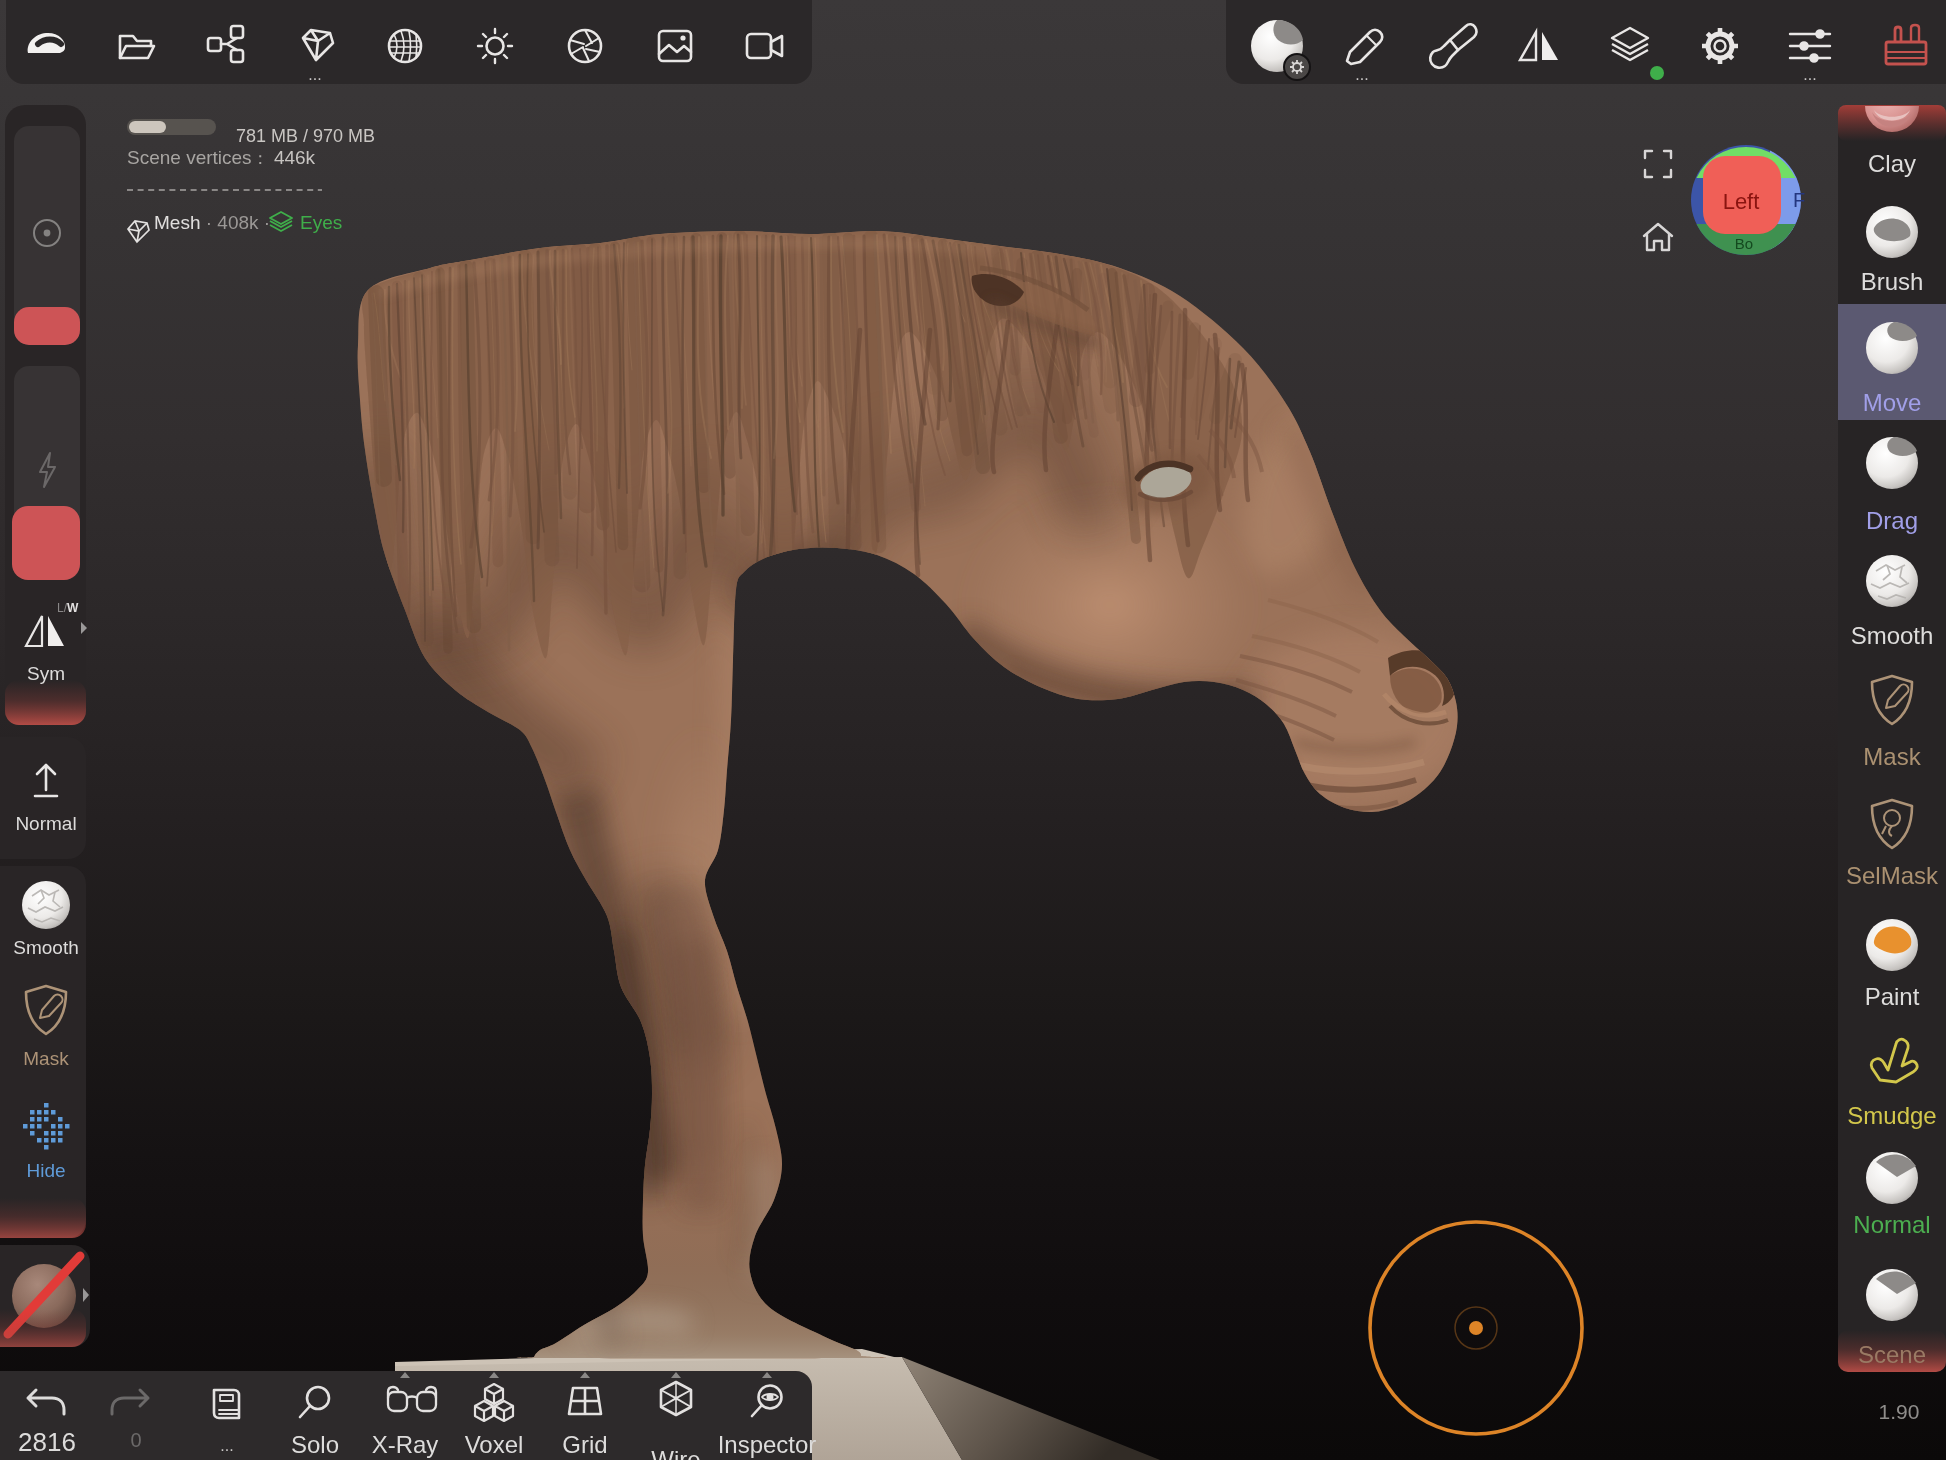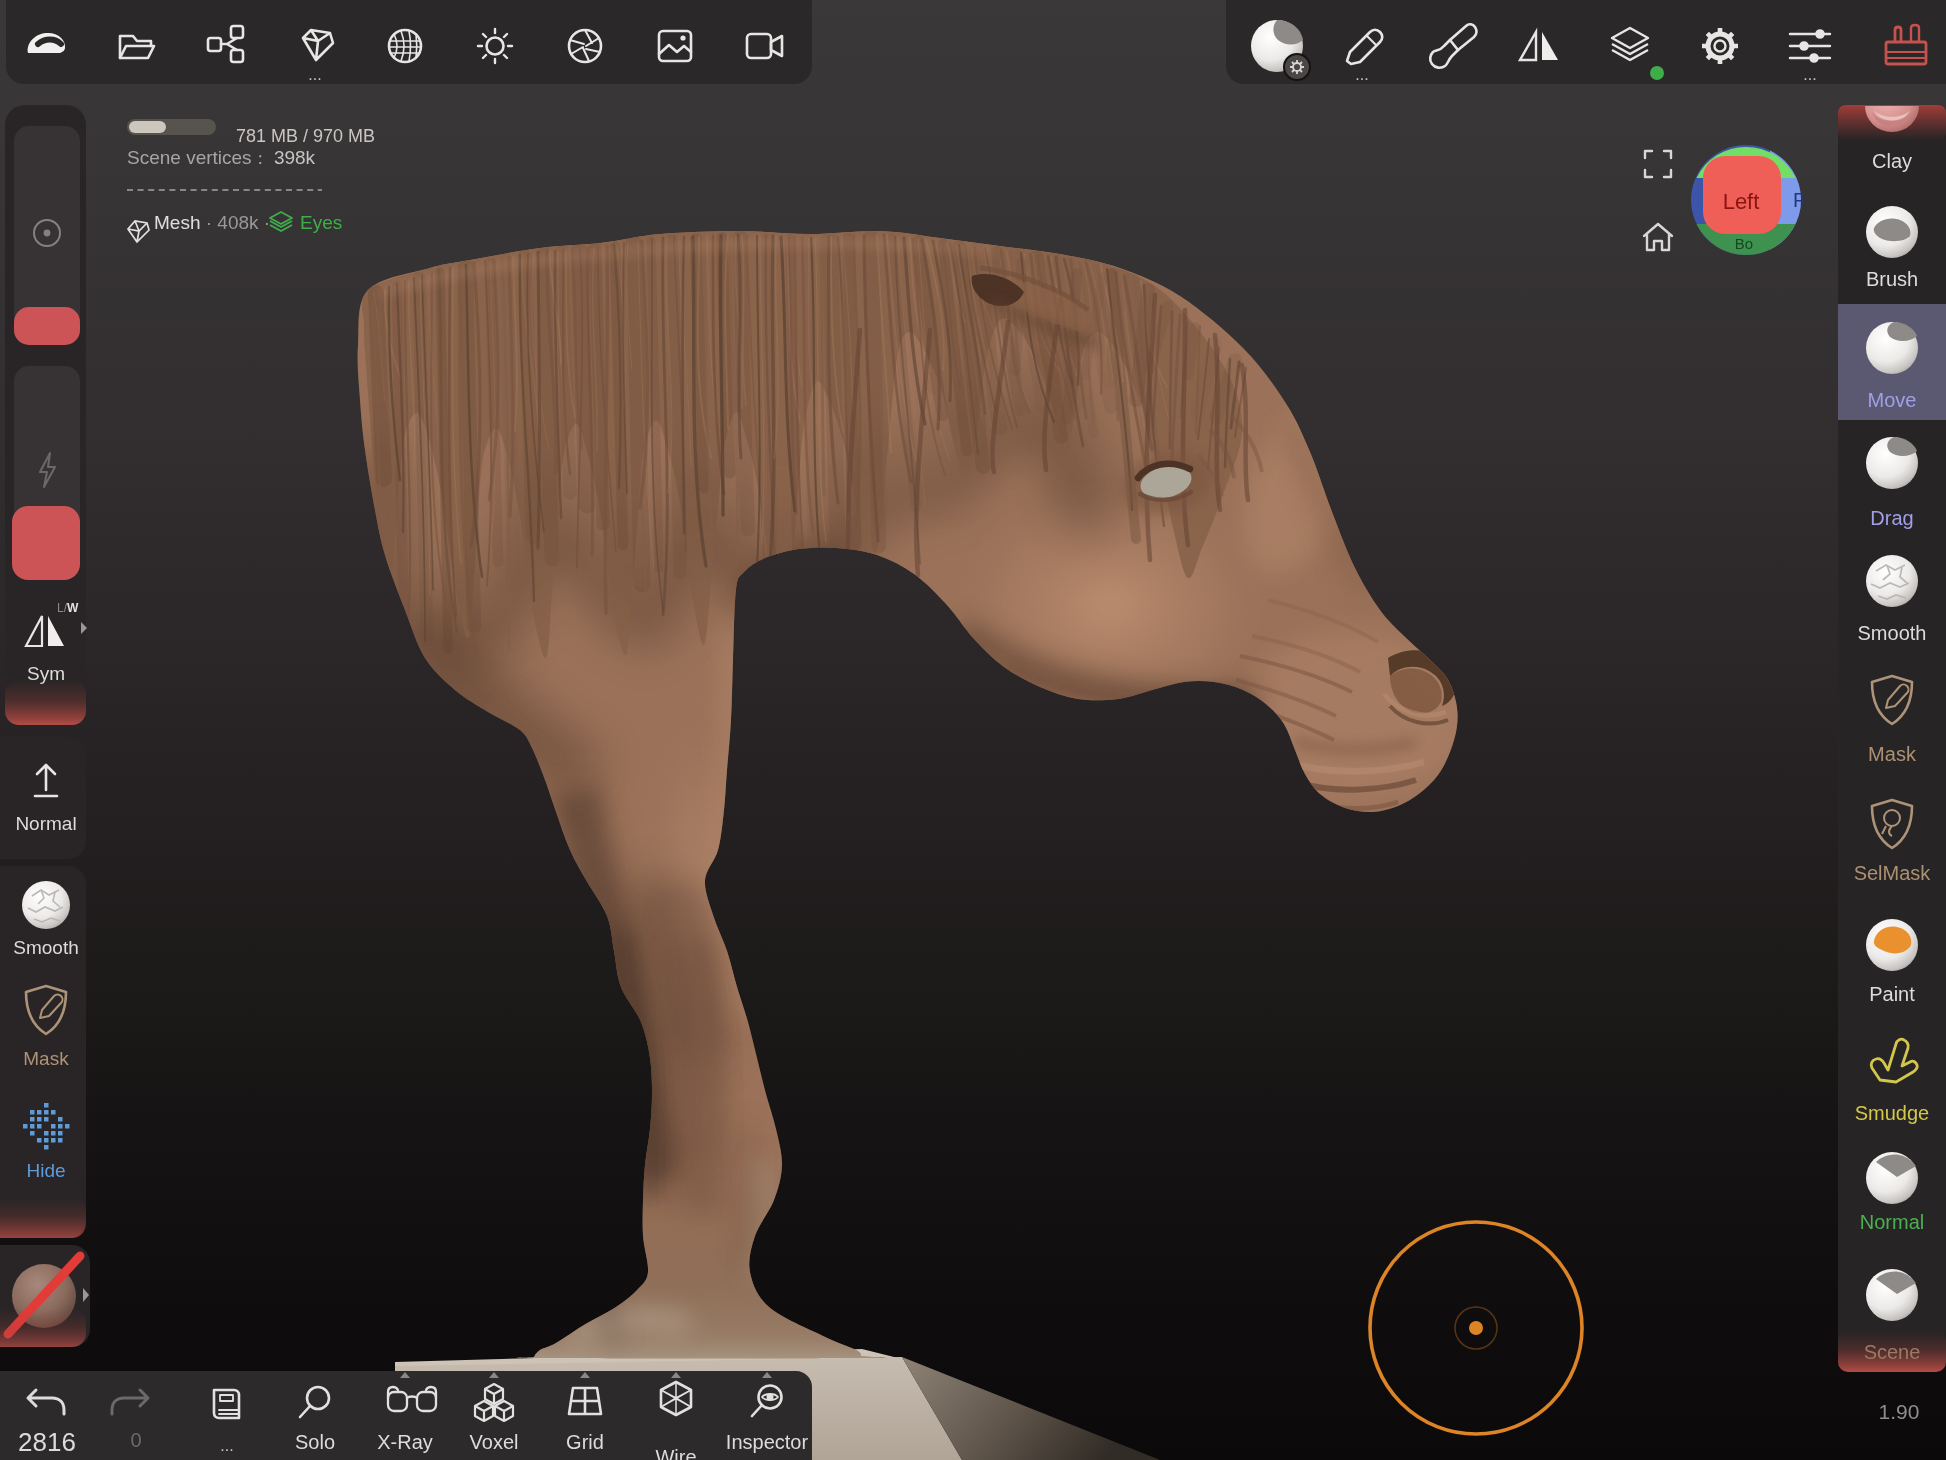--- a/index.html
+++ b/index.html
@@ -1,20 +1,20 @@
 <!DOCTYPE html>
 <html><head><meta charset="utf-8">
 <style>
 html,body{margin:0;padding:0;}
 body{width:1946px;height:1460px;overflow:hidden;position:relative;font-family:"Liberation Sans",sans-serif;background:#151213;}
 #canvas{position:absolute;left:0;top:0;width:1946px;height:1460px;
 background:linear-gradient(180deg,#3b3839 0%,#363334 16%,#322e2f 30%,#2b2728 44%,#242021 56%,#1c1919 68%,#151213 79%,#100d0e 89%,#0b0909 100%);}
 .panel{position:absolute;background:#2b2829;border-radius:16px;}
 svg{position:absolute;overflow:visible;}
-.lbl{position:absolute;color:#dddcdb;font-size:20px;text-align:center;transform:translateX(-50%);white-space:nowrap;}
+.lbl{position:absolute;color:#dddcdb;font-size:24px;text-align:center;transform:translateX(-50%);white-space:nowrap;}
 </style></head>
 <body>
 <div id="canvas"></div>
 
 <svg id="sculpt" width="1946" height="1460" viewBox="0 0 1946 1460">
 <defs>
   <radialGradient id="cheekHl" cx="0.5" cy="0.5" r="0.5">
     <stop offset="0" stop-color="#c09173" stop-opacity="0.9"></stop>
     <stop offset="0.65" stop-color="#b3866a" stop-opacity="0.4"></stop>
     <stop offset="1" stop-color="#b68c6f" stop-opacity="0"></stop>
@@ -649,21 +649,21 @@
       </g>
  <path d="M 128,229 L 135,221 L 147,223 L 149,230 L 137,242 Z M 128,229 L 137,242 M 128,229 L 139,231 L 147,223 M 139,231 L 137,242 M 135,221 L 139,231" stroke="#e3e1e0" stroke-width="1.7" fill="none"></path>
  <g stroke="#3fae4a" stroke-width="1.9" fill="none" stroke-linejoin="round">
   <path d="M 281,212 L 292,218 L 281,224 L 270,218 Z"></path>
   <path d="M 270,221 L 281,227 L 292,221"></path>
   <path d="M 270,225 L 281,231 L 292,225"></path>
  </g>
 </g>
 </svg>
 <div class="lbl" style="left:236px;top:118px;transform:none;font-size:18px;color:#c9c6c3;margin-top:8px;">781 MB / 970 MB</div>
-<div class="lbl" style="left:127px;top:147px;transform:none;font-size:19px;color:#a8a5a2;">Scene vertices<span style="font-size:17px;">：</span> <span style="color:#c6c3c0;">398k</span></div>
+<div class="lbl" style="left:127px;top:147px;transform:none;font-size:19px;color:#a8a5a2;">Scene vertices<span style="font-size:17px;">：</span> <span style="color:#c6c3c0;">446k</span></div>
 <div class="lbl" style="left:154px;top:212px;transform:none;font-size:19px;color:#e0dedd;">Mesh <span style="color:#9b9896;">· 408k ·</span></div>
 <div class="lbl" style="left:300px;top:212px;transform:none;font-size:19px;color:#3fae4a;">Eyes</div>
 <div class="lbl" style="left:46px;top:663px;font-size:19px;">Sym</div>
 <div class="lbl" style="left:46px;top:813px;font-size:19px;">Normal</div>
 <div class="lbl" style="left:46px;top:937px;font-size:19px;">Smooth</div>
 <div class="lbl" style="left:46px;top:1048px;font-size:19px;color:#ad9377;">Mask</div>
 <div class="lbl" style="left:46px;top:1160px;font-size:19px;color:#5f9bd8;">Hide</div>
 <div class="lbl" style="left:47px;top:1427px;font-size:26px;">2816</div>
 <div class="lbl" style="left:136px;top:1429px;font-size:20px;color:#6b6969;">0</div>
 <div class="lbl" style="left:227px;top:1437px;font-size:16px;color:#cac8c7;">...</div>

